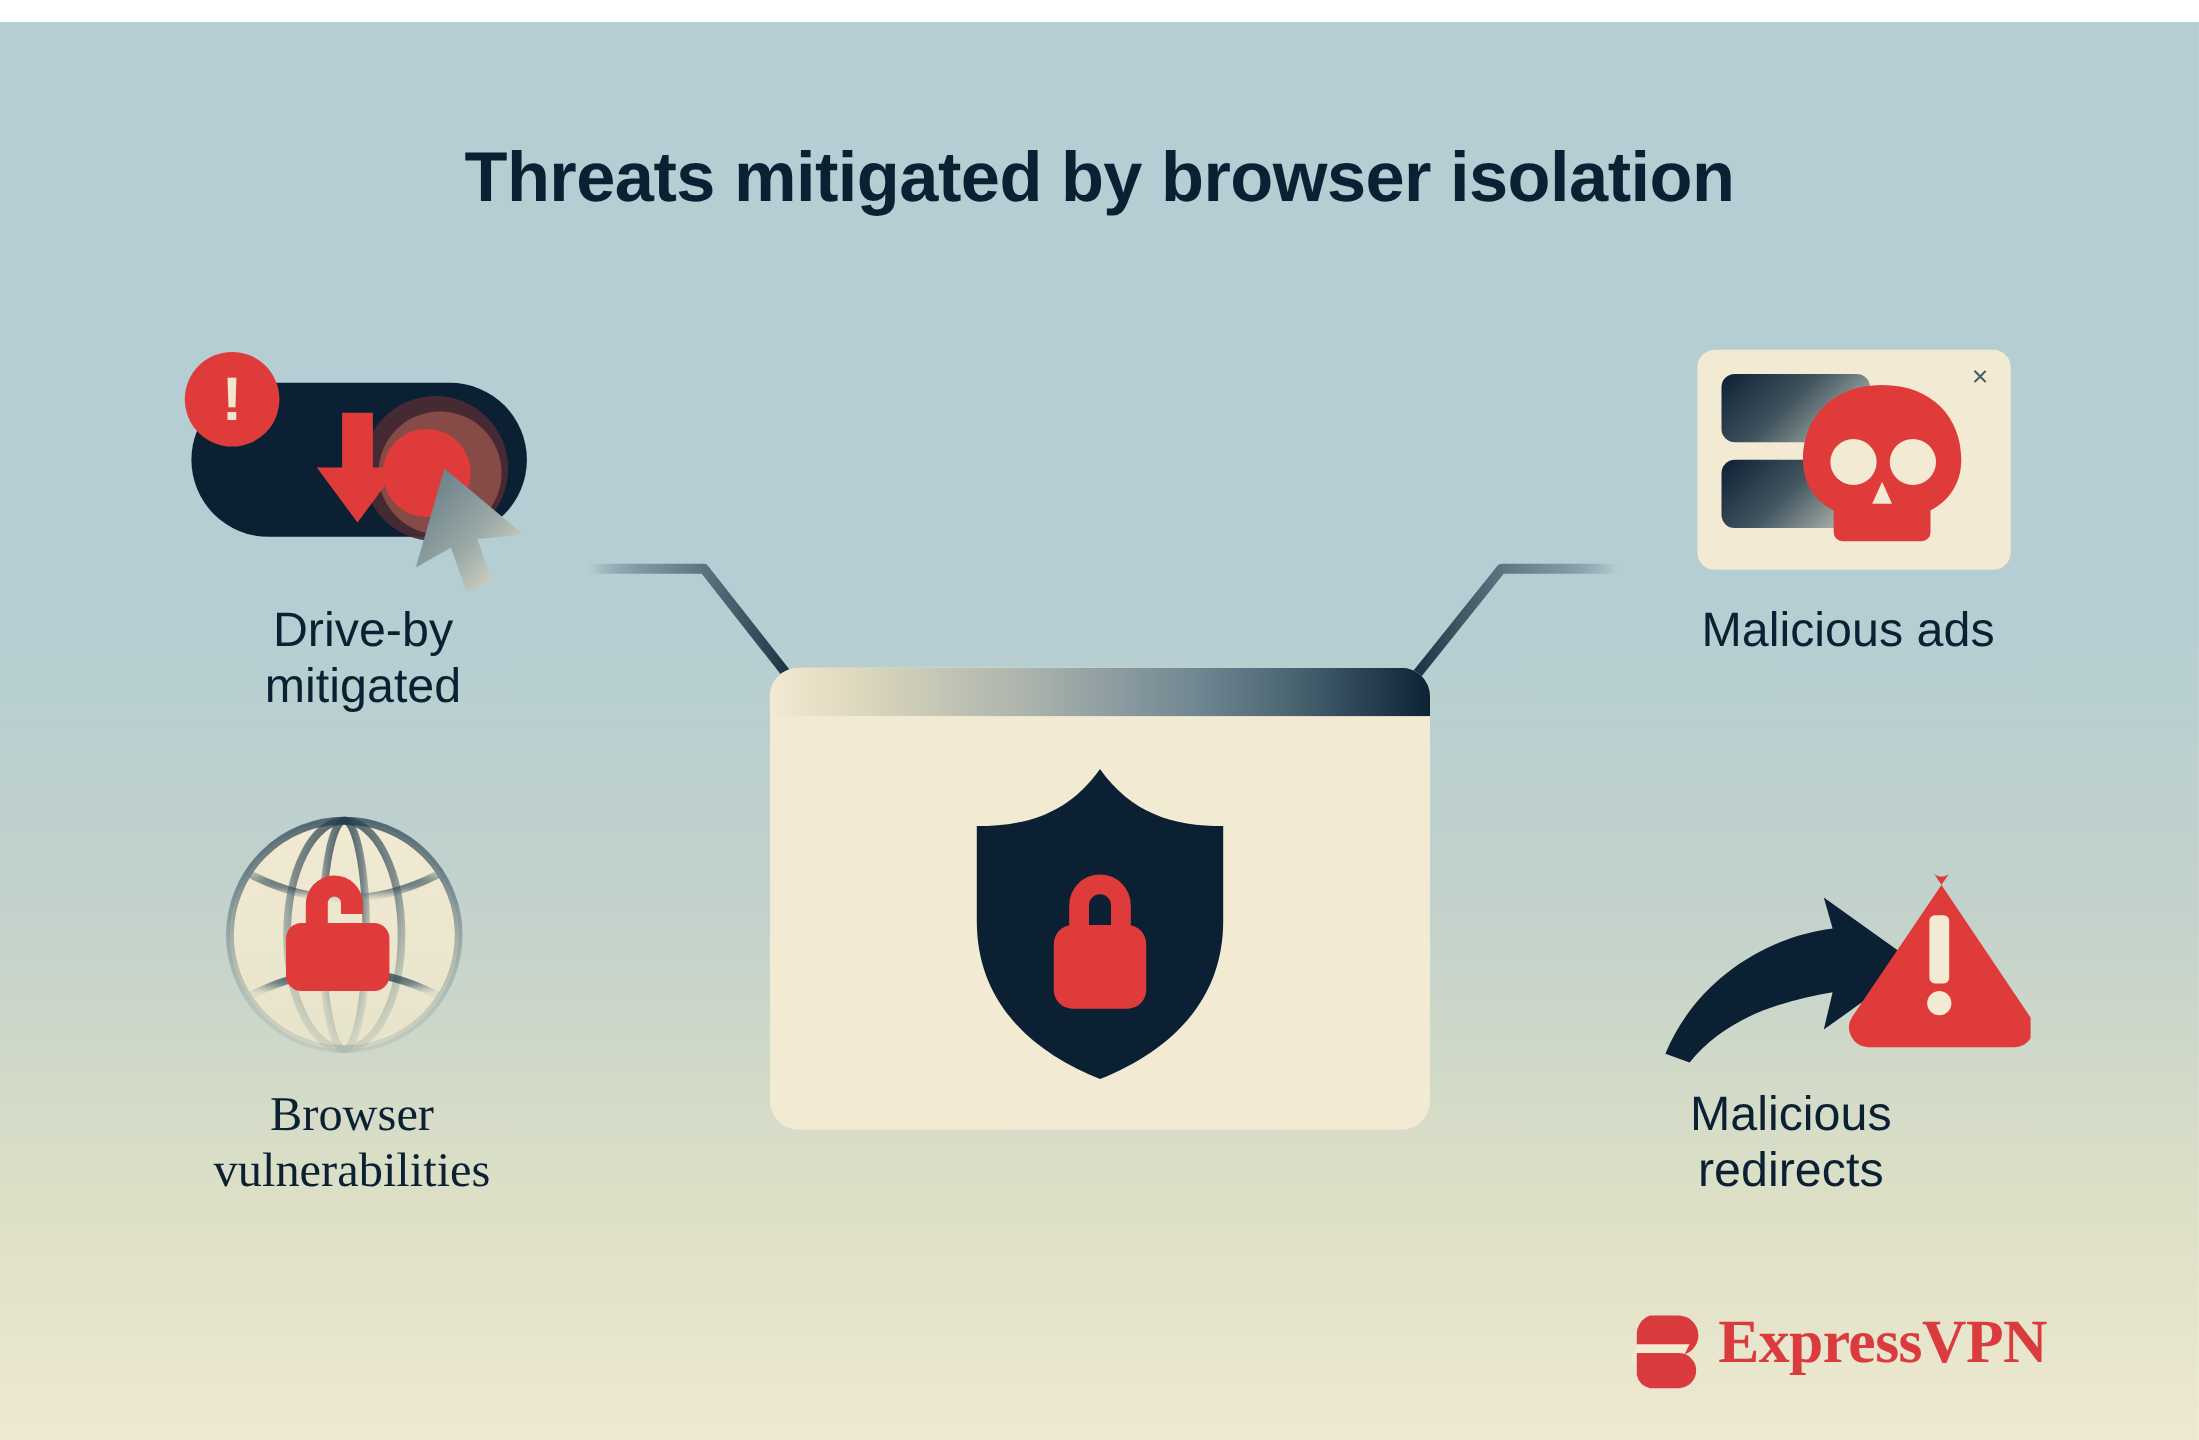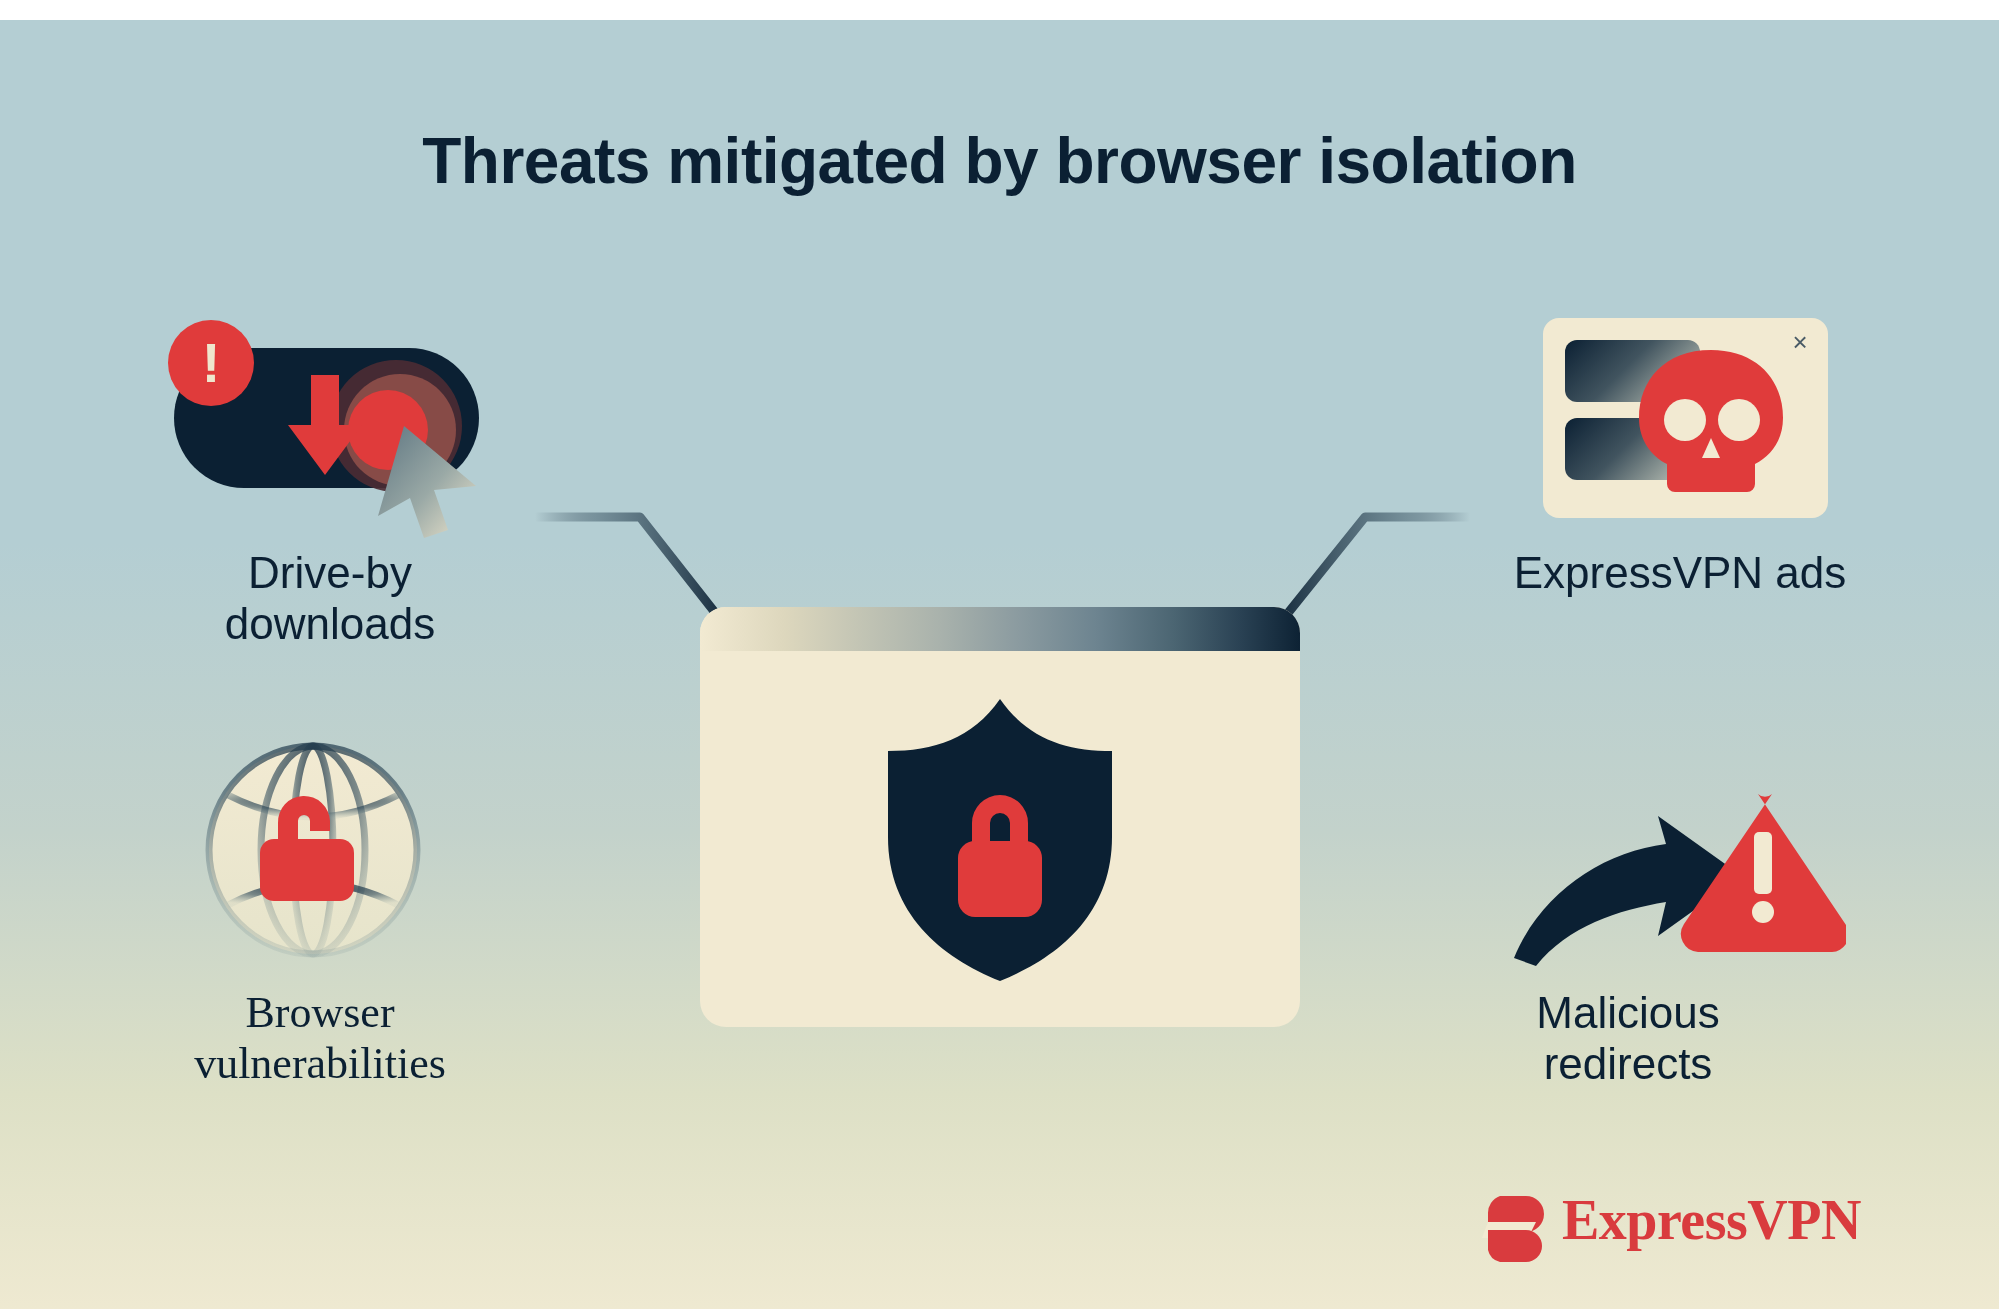--- a/index.html
+++ b/index.html
@@ -275,21 +275,21 @@
     <svg width="90" height="110" style="position:absolute;left:112px;top:55px">
       <polygon points="31,0 59,0 59,50 82,50 45,100 8,50 31,50" fill="#e03b3b"></polygon>
     </svg>
 
     <div id="driveby-alert-badge">
       <span class="bang">!</span>
     </div>
   </div>
 
   <div class="threat-label" style="left:130px; top:528px; width:400px;">Drive-by
-downloads</div>
+mitigated</div>
 
   <div id="globe-icon">
     <svg width="230" height="230" viewBox="0 0 230 230">
       <circle cx="115" cy="115" r="104" fill="url(#globeBodyGrad)"></circle>
       <g fill="none" stroke="url(#globeFade)" stroke-width="7">
         <circle cx="115" cy="115" r="104"></circle>
         <ellipse cx="115" cy="115" rx="52" ry="104"></ellipse>
         <ellipse cx="115" cy="115" rx="20" ry="104"></ellipse>
         <line x1="11" y1="115" x2="219" y2="115"></line>
         <path d="M 30 60 Q 115 104 200 60"></path>
@@ -334,21 +334,21 @@
       <path d="M 80 4 C 34 4 8 34 8 72 C 8 94 20 110 36 118
                L 36 138 A 8 8 0 0 0 44 146 L 116 146
                A 8 8 0 0 0 124 138 L 124 118
                C 140 110 152 94 152 72 C 152 34 126 4 80 4 Z" fill="#e03b3b"></path>
       <circle cx="54" cy="74" r="21" fill="#f2ead2"></circle>
       <circle cx="108" cy="74" r="21" fill="#f2ead2"></circle>
       <path d="M 80 92 L 89 112 L 71 112 Z" fill="#f2ead2"></path>
     </svg>
   </div>
 
-  <div class="threat-label" style="left:1500px; top:528px; width:360px;">ExpressVPN ads</div>
+  <div class="threat-label" style="left:1500px; top:528px; width:360px;">Malicious ads</div>
 
   <div id="redirect-icon">
     <svg width="340" height="180" viewBox="0 0 340 180">
 
       <path d="M 8 168
                C 34 104 96 62 160 54
                L 152 26 L 236 86 L 152 146 L 160 112
                C 112 120 62 136 30 176 Z" fill="#0b2033"></path>
 
       <path d="M 244 4 L 334 138 A 18 18 0 0 1 318 162

